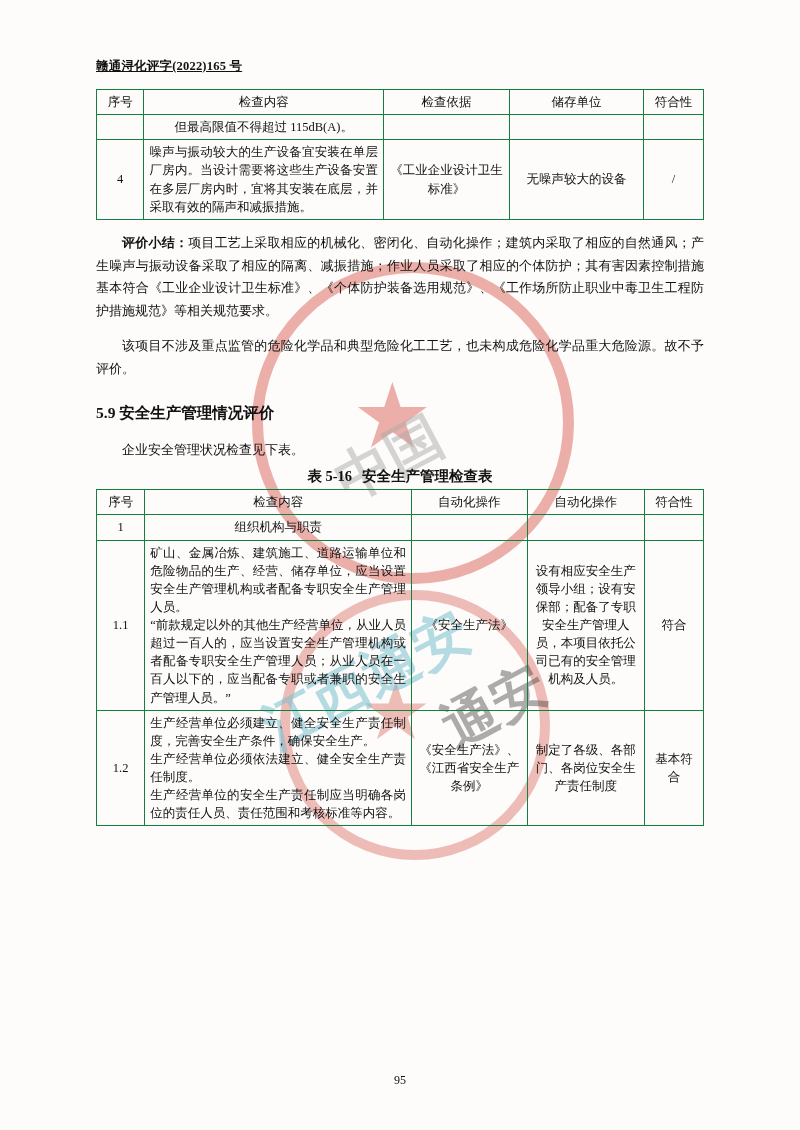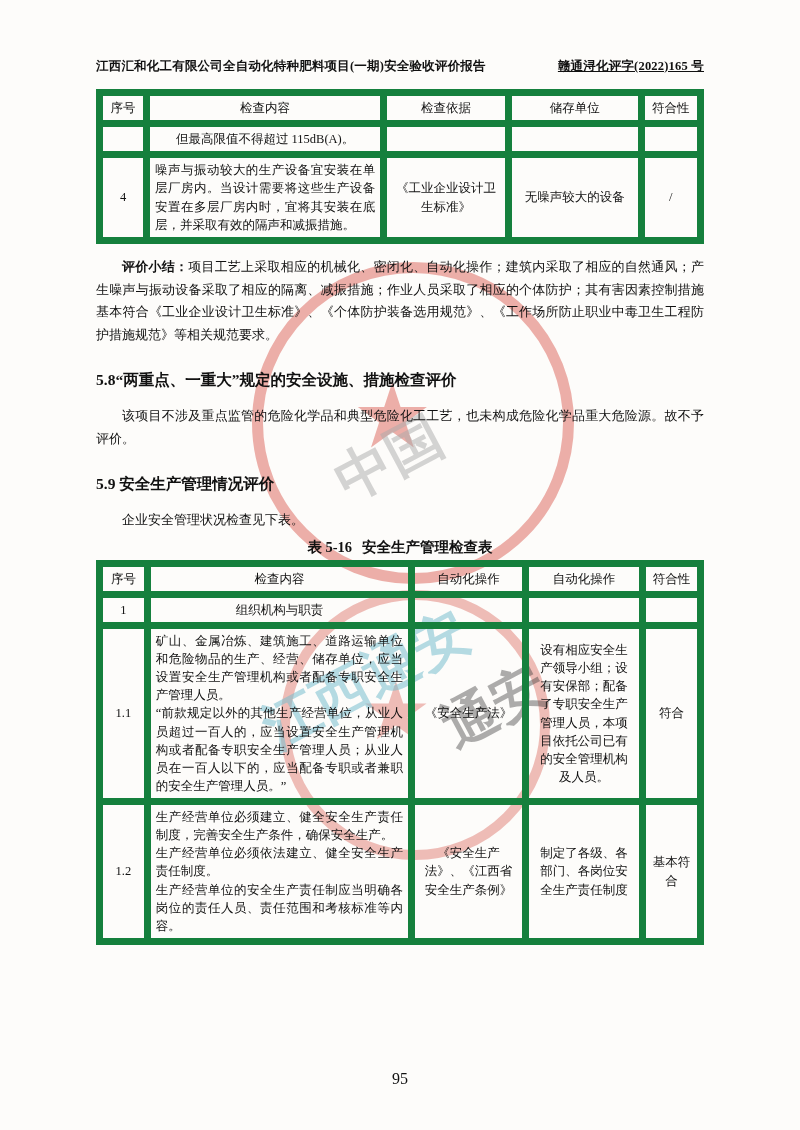--- a/index.html
+++ b/index.html
@@ -39,21 +39,21 @@
   
   table.doc-table {
     border-collapse: collapse;
     width: 100%;
     table-layout: fixed;
     font-size: 12.5px;
     line-height: 1.45;
   }
   table.doc-table th,
   table.doc-table td {
-    border: 7px solid #15803d;
+    border: 1px solid #15803d;
     padding: 3px 5px;
     vertical-align: middle;
   }
   table.doc-table th {
     text-align: center;
     font-weight: normal;
   }
   .c { text-align: center; }
   .l { text-align: center; }
   .just { text-align: justify; }
@@ -81,21 +81,21 @@
   }
   .tbl-caption .num { margin-right: 10px; }
 
   
   .page-number {
     position: absolute;
     left: 0;
     right: 0;
     bottom: 42px;
     text-align: center;
-    font-size: 16px;
+    font-size: 12px;
   }
 
   
   .wm {
     position: absolute;
     pointer-events: none;
     user-select: none;
   }
   .wm-ring {
     width: 300px;
@@ -162,21 +162,20 @@
   <div class="wm wm-star">★</div>
   <div class="wm wm-ring2"></div>
   <div class="wm wm-star2">★</div>
   <div class="wm wm-text wm-text-1">中国</div>
   <div class="wm wm-text wm-text-2">江西通安</div>
   <div class="wm wm-text wm-text-3">通安</div>
 
   <div class="content">
 
     <div class="doc-header">
-      <span class="left">江西汇和化工有限公司全自动化特种肥料项目(一期)安全验收评价报告</span>
       <span class="right">赣通浔化评字(2022)165 号</span>
     </div>
 
     <table class="doc-table">
       <colgroup>
         <col style="width:46px">
         <col style="width:232px">
         <col style="width:122px">
         <col style="width:130px">
         <col style="width:58px">
@@ -203,21 +202,20 @@
           <td class="just">噪声与振动较大的生产设备宜安装在单层厂房内。当设计需要将这些生产设备安置在多层厂房内时，宜将其安装在底层，并采取有效的隔声和减振措施。</td>
           <td class="c">《工业企业设计卫生标准》</td>
           <td class="c">无噪声较大的设备</td>
           <td class="c">/</td>
         </tr>
       </tbody>
     </table>
 
     <p class="body"><b>评价小结：</b><span>项目工艺上采取相应的机械化、密闭化、自动化操作；建筑内采取了相应的自然通风；产生噪声与振动设备采取了相应的隔离、减振措施；作业人员采取了相应的个体防护；其有害因素控制措施基本符合《工业企业设计卫生标准》、《个体防护装备选用规范》、《工作场所防止职业中毒卫生工程防护措施规范》等相关规范要求。</span></p>
 
-    <h2 class="sec">5.8“两重点、一重大”规定的安全设施、措施检查评价</h2>
     <p class="body">该项目不涉及重点监管的危险化学品和典型危险化工工艺，也未构成危险化学品重大危险源。故不予评价。</p>
 
     <h2 class="sec">5.9 安全生产管理情况评价</h2>
     <p class="body">企业安全管理状况检查见下表。</p>
 
     <div class="tbl-caption">
       <span class="num">表 5-16</span><span>安全生产管理检查表</span>
     </div>
 
     <table class="doc-table">

